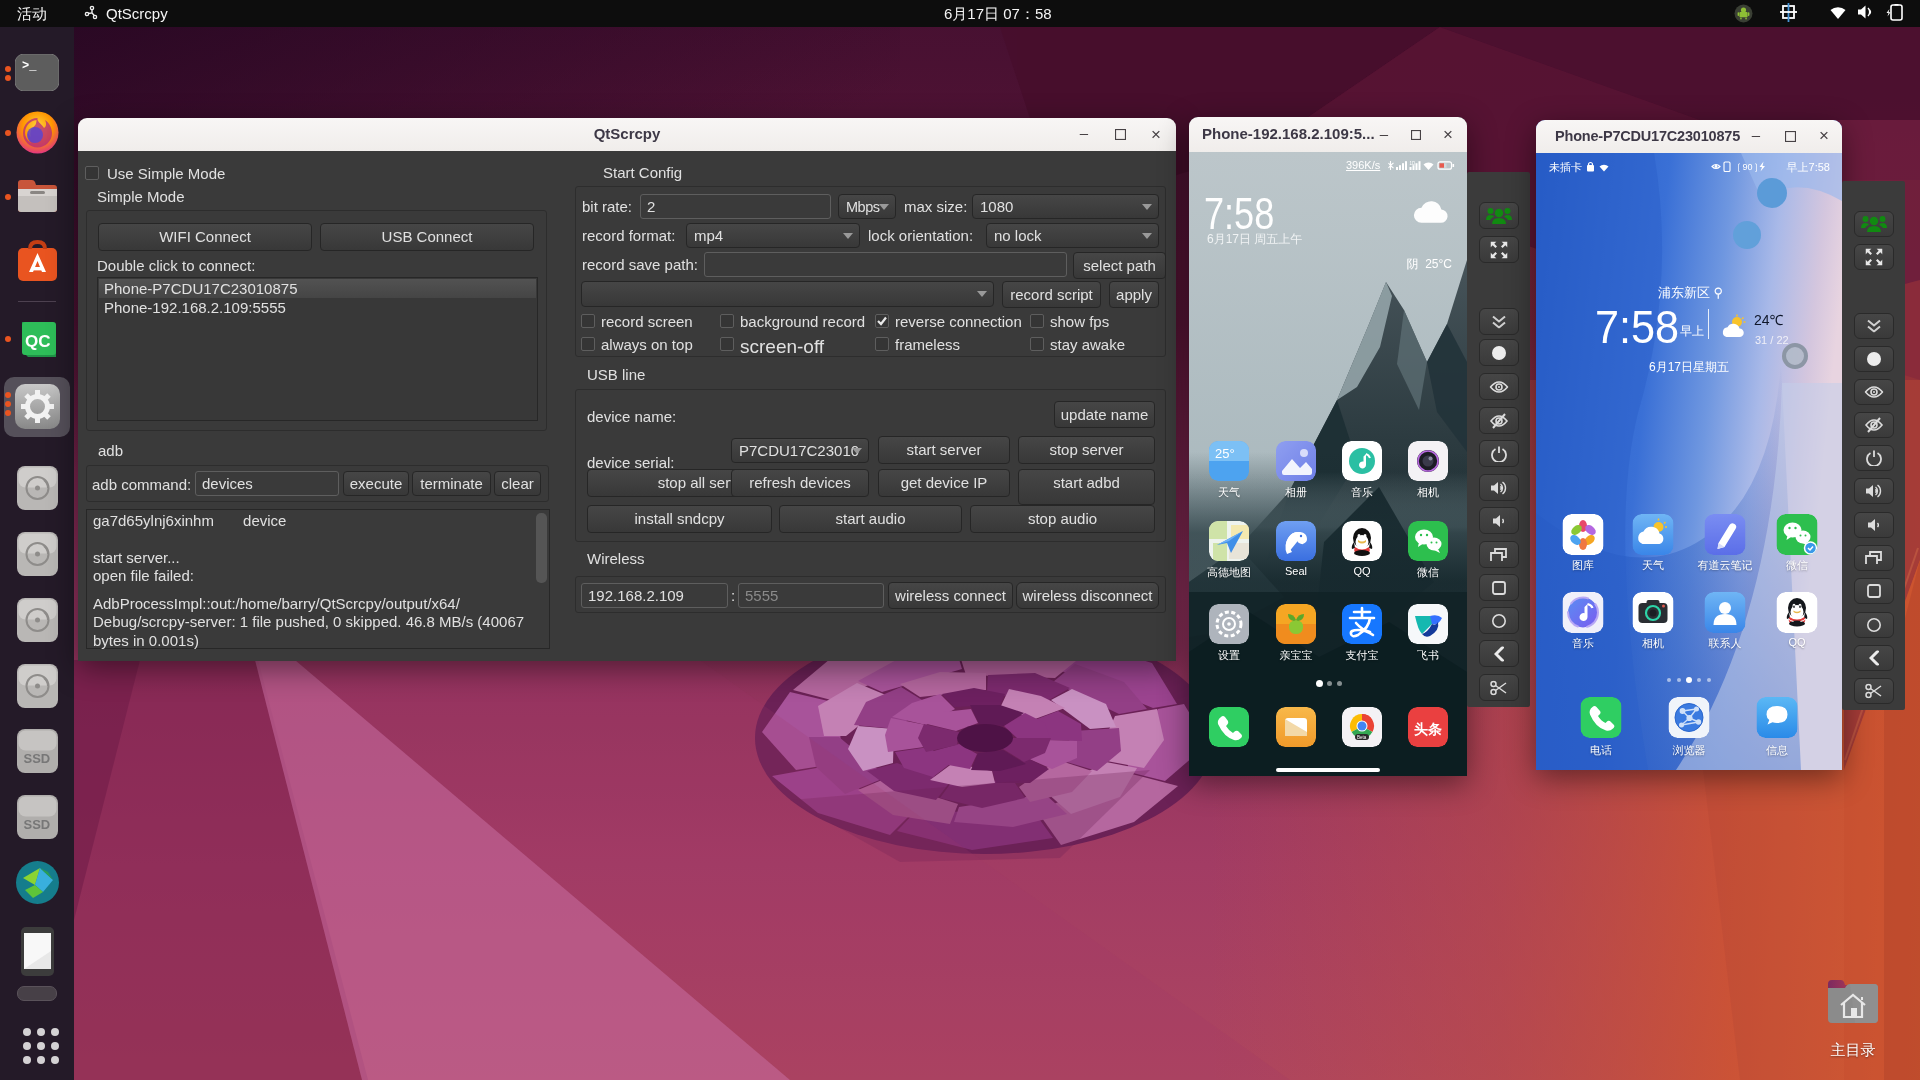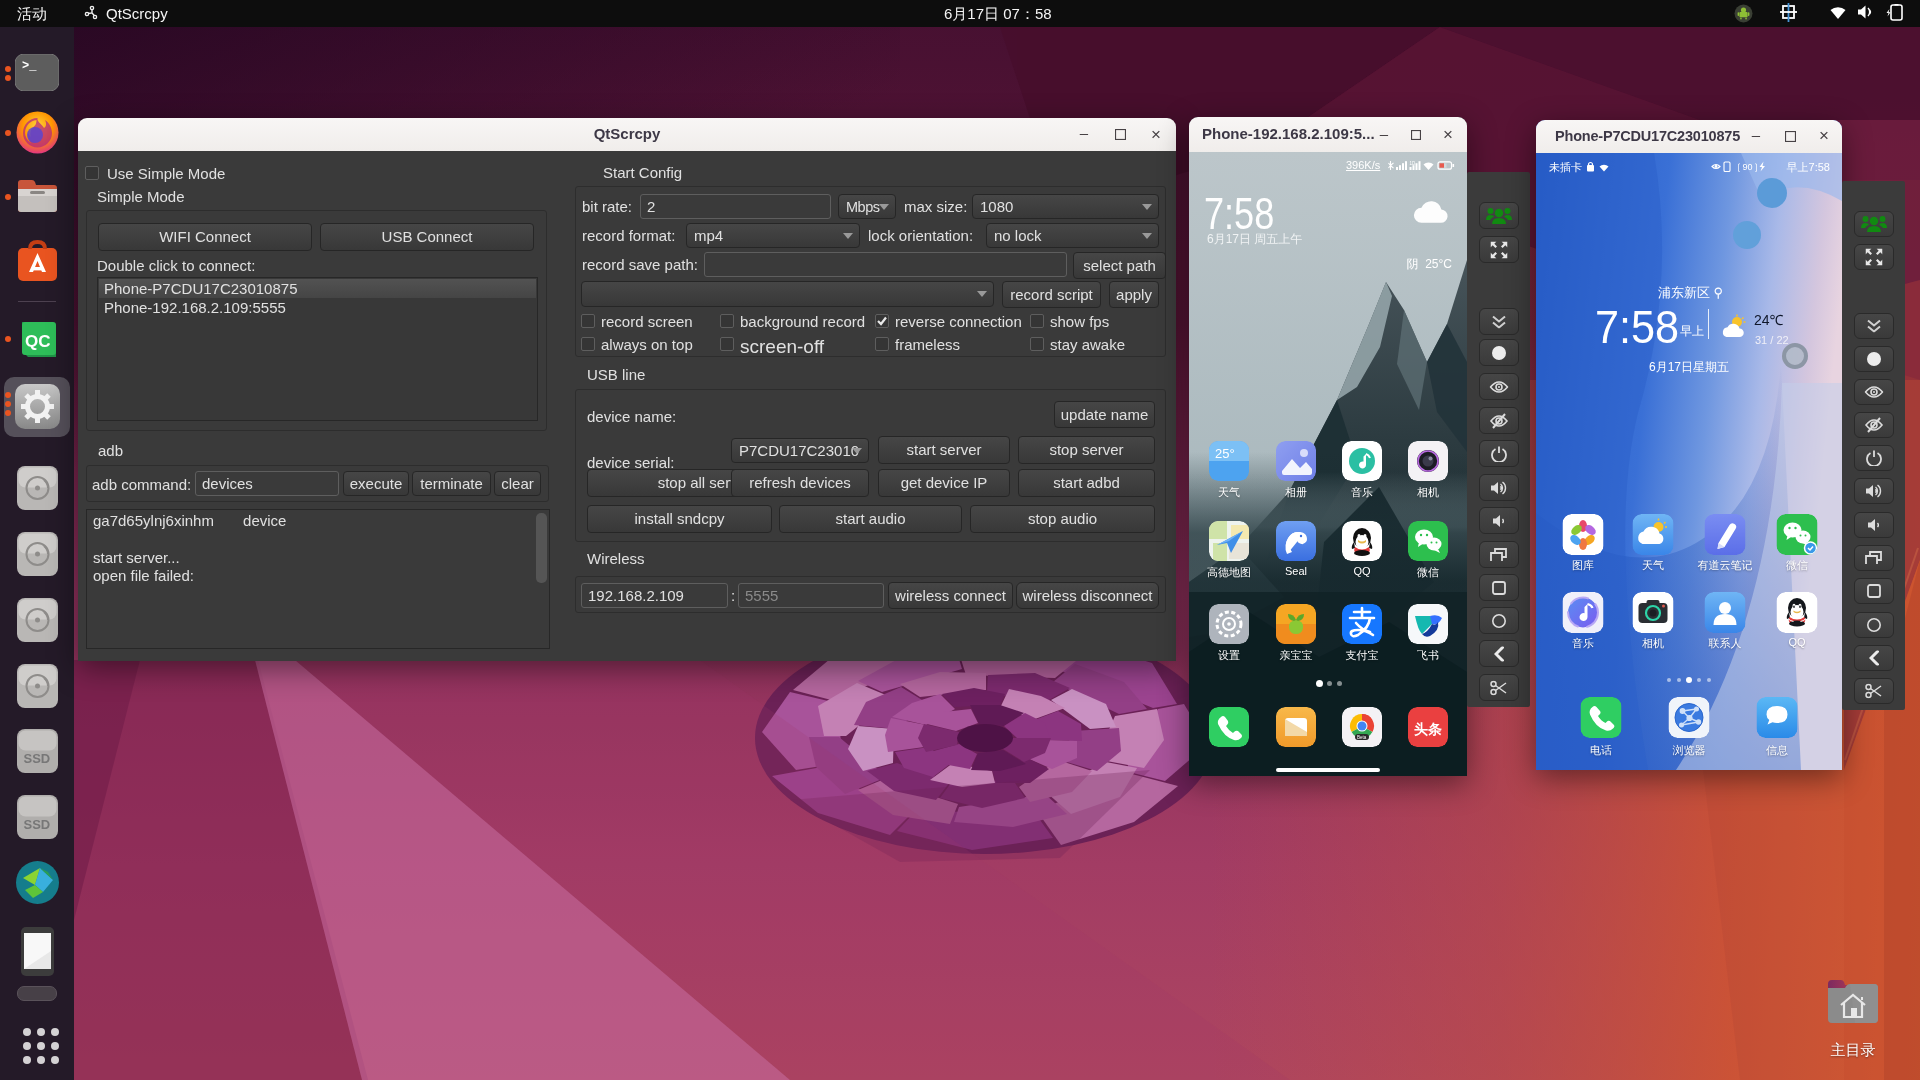--- a/index.html
+++ b/index.html
@@ -358,20 +358,21 @@
 <div class="qtext" style="left:20px;top:291px;font-size:15px;color:#e0e0e0;">adb</div>
 <div class="qgroup" style="left:8px;top:314px;width:463px;height:37px;"></div>
 <div class="qtext" style="left:14px;top:325px;font-size:15px;color:#e0e0e0;">adb command:</div>
 <div class="qinput" style="left:117px;top:320px;width:144px;height:25px;line-height:23px;color:#e0e0e0;">devices</div>
 <div class="qbtn" style="left:265px;top:320px;width:66px;height:25px;line-height:23px;">execute</div>
 <div class="qbtn" style="left:334px;top:320px;width:79px;height:25px;line-height:23px;">terminate</div>
 <div class="qbtn" style="left:416px;top:320px;width:47px;height:25px;line-height:23px;">clear</div>
 <div class="abs" style="left:8px;top:358px;width:464px;height:140px;background:#3a3a3a;border:1px solid #272727;color:#e0e0e0;font-size:15px;line-height:18.4px;">
 <div style="position:absolute;left:6px;top:2px;">ga7d65ylnj6xinhm&nbsp;&nbsp;&nbsp;&nbsp;&nbsp;&nbsp;&nbsp;device</div>
 <div style="position:absolute;left:6px;top:39px;">start server...<br>open file failed:</div>
+<div style="position:absolute;left:6px;top:85px;width:450px;white-space:normal;">AdbProcessImpl::out:/home/barry/QtScrcpy/output/x64/ Debug/scrcpy-server: 1 file pushed, 0 skipped. 46.8 MB/s (40067 bytes in 0.001s)</div>
 <div style="position:absolute;right:2px;top:3px;width:11px;height:70px;background:#555;border-radius:5px;"></div>
 </div>
 <div class="qtext" style="left:509px;top:13px;font-size:15px;color:#e0e0e0;margin-left:16px;">Start Config</div>
 <div class="qgroup" style="left:497px;top:35px;width:591px;height:171px;"></div>
 <div class="qtext" style="left:504px;top:47px;font-size:15px;color:#e0e0e0;">bit rate:</div>
 <div class="qinput" style="left:562px;top:43px;width:191px;height:25px;line-height:23px;color:#e0e0e0;">2</div>
 <div class="qcombo" style="left:760px;top:43px;width:58px;height:25px;line-height:23px;"><span style="letter-spacing:-0.5px;font-size:14.5px;">Mbps</span></div>
 <div class="qtext" style="left:826px;top:47px;font-size:15px;color:#e0e0e0;">max size:</div>
 <div class="qcombo" style="left:894px;top:43px;width:187px;height:25px;line-height:23px;">1080</div>
 <div class="qtext" style="left:504px;top:76px;font-size:15px;color:#e0e0e0;">record format:</div>
@@ -408,21 +409,21 @@
 <div class="qgroup" style="left:497px;top:238px;width:591px;height:153px;"></div>
 <div class="qtext" style="left:509px;top:257px;font-size:15px;color:#e0e0e0;">device name:</div>
 <div class="qbtn" style="left:976px;top:250px;width:101px;height:27px;line-height:25px;">update name</div>
 <div class="qtext" style="left:509px;top:291px;font-size:15px;color:#e0e0e0;margin-top:12px;">device serial:</div>
 <div class="qcombo" style="left:653px;top:287px;width:138px;height:25px;line-height:23px;">P7CDU17C23010</div>
 <div class="qbtn" style="left:800px;top:285px;width:132px;height:28px;line-height:26px;">start server</div>
 <div class="qbtn" style="left:940px;top:285px;width:137px;height:28px;line-height:26px;">stop server</div>
 <div class="qbtn" style="left:509px;top:318px;width:165px;height:28px;line-height:26px;text-align:right;">stop all server</div>
 <div class="qbtn" style="left:653px;top:318px;width:138px;height:28px;line-height:26px;">refresh devices</div>
 <div class="qbtn" style="left:800px;top:318px;width:132px;height:28px;line-height:26px;">get device IP</div>
-<div class="qbtn" style="left:940px;top:318px;width:137px;height:28px;line-height:26px;">start adbd</div>
+<div class="qbtn" style="left:940px;top:318px;width:137px;height:36px;line-height:26px;">start adbd</div>
 <div class="qbtn" style="left:509px;top:354px;width:185px;height:28px;line-height:26px;">install sndcpy</div>
 <div class="qbtn" style="left:701px;top:354px;width:183px;height:28px;line-height:26px;">start audio</div>
 <div class="qbtn" style="left:892px;top:354px;width:185px;height:28px;line-height:26px;">stop audio</div>
 <div class="qtext" style="left:509px;top:399px;font-size:15px;color:#e0e0e0;">Wireless</div>
 <div class="qgroup" style="left:497px;top:425px;width:591px;height:37px;"></div>
 <div class="qinput" style="left:503px;top:432px;width:147px;height:25px;line-height:23px;color:#e0e0e0;">192.168.2.109</div>
 <div class="qtext" style="left:653px;top:436px;font-size:15px;color:#e0e0e0;">:</div>
 <div class="qinput" style="left:660px;top:432px;width:146px;height:25px;line-height:23px;color:#8a8a8a;">5555</div>
 <div class="qbtn" style="left:810px;top:431px;width:125px;height:27px;line-height:25px;">wireless connect</div>
 <div class="qbtn" style="left:938px;top:431px;width:143px;height:27px;line-height:25px;border-radius:6px;">wireless disconnect</div>

